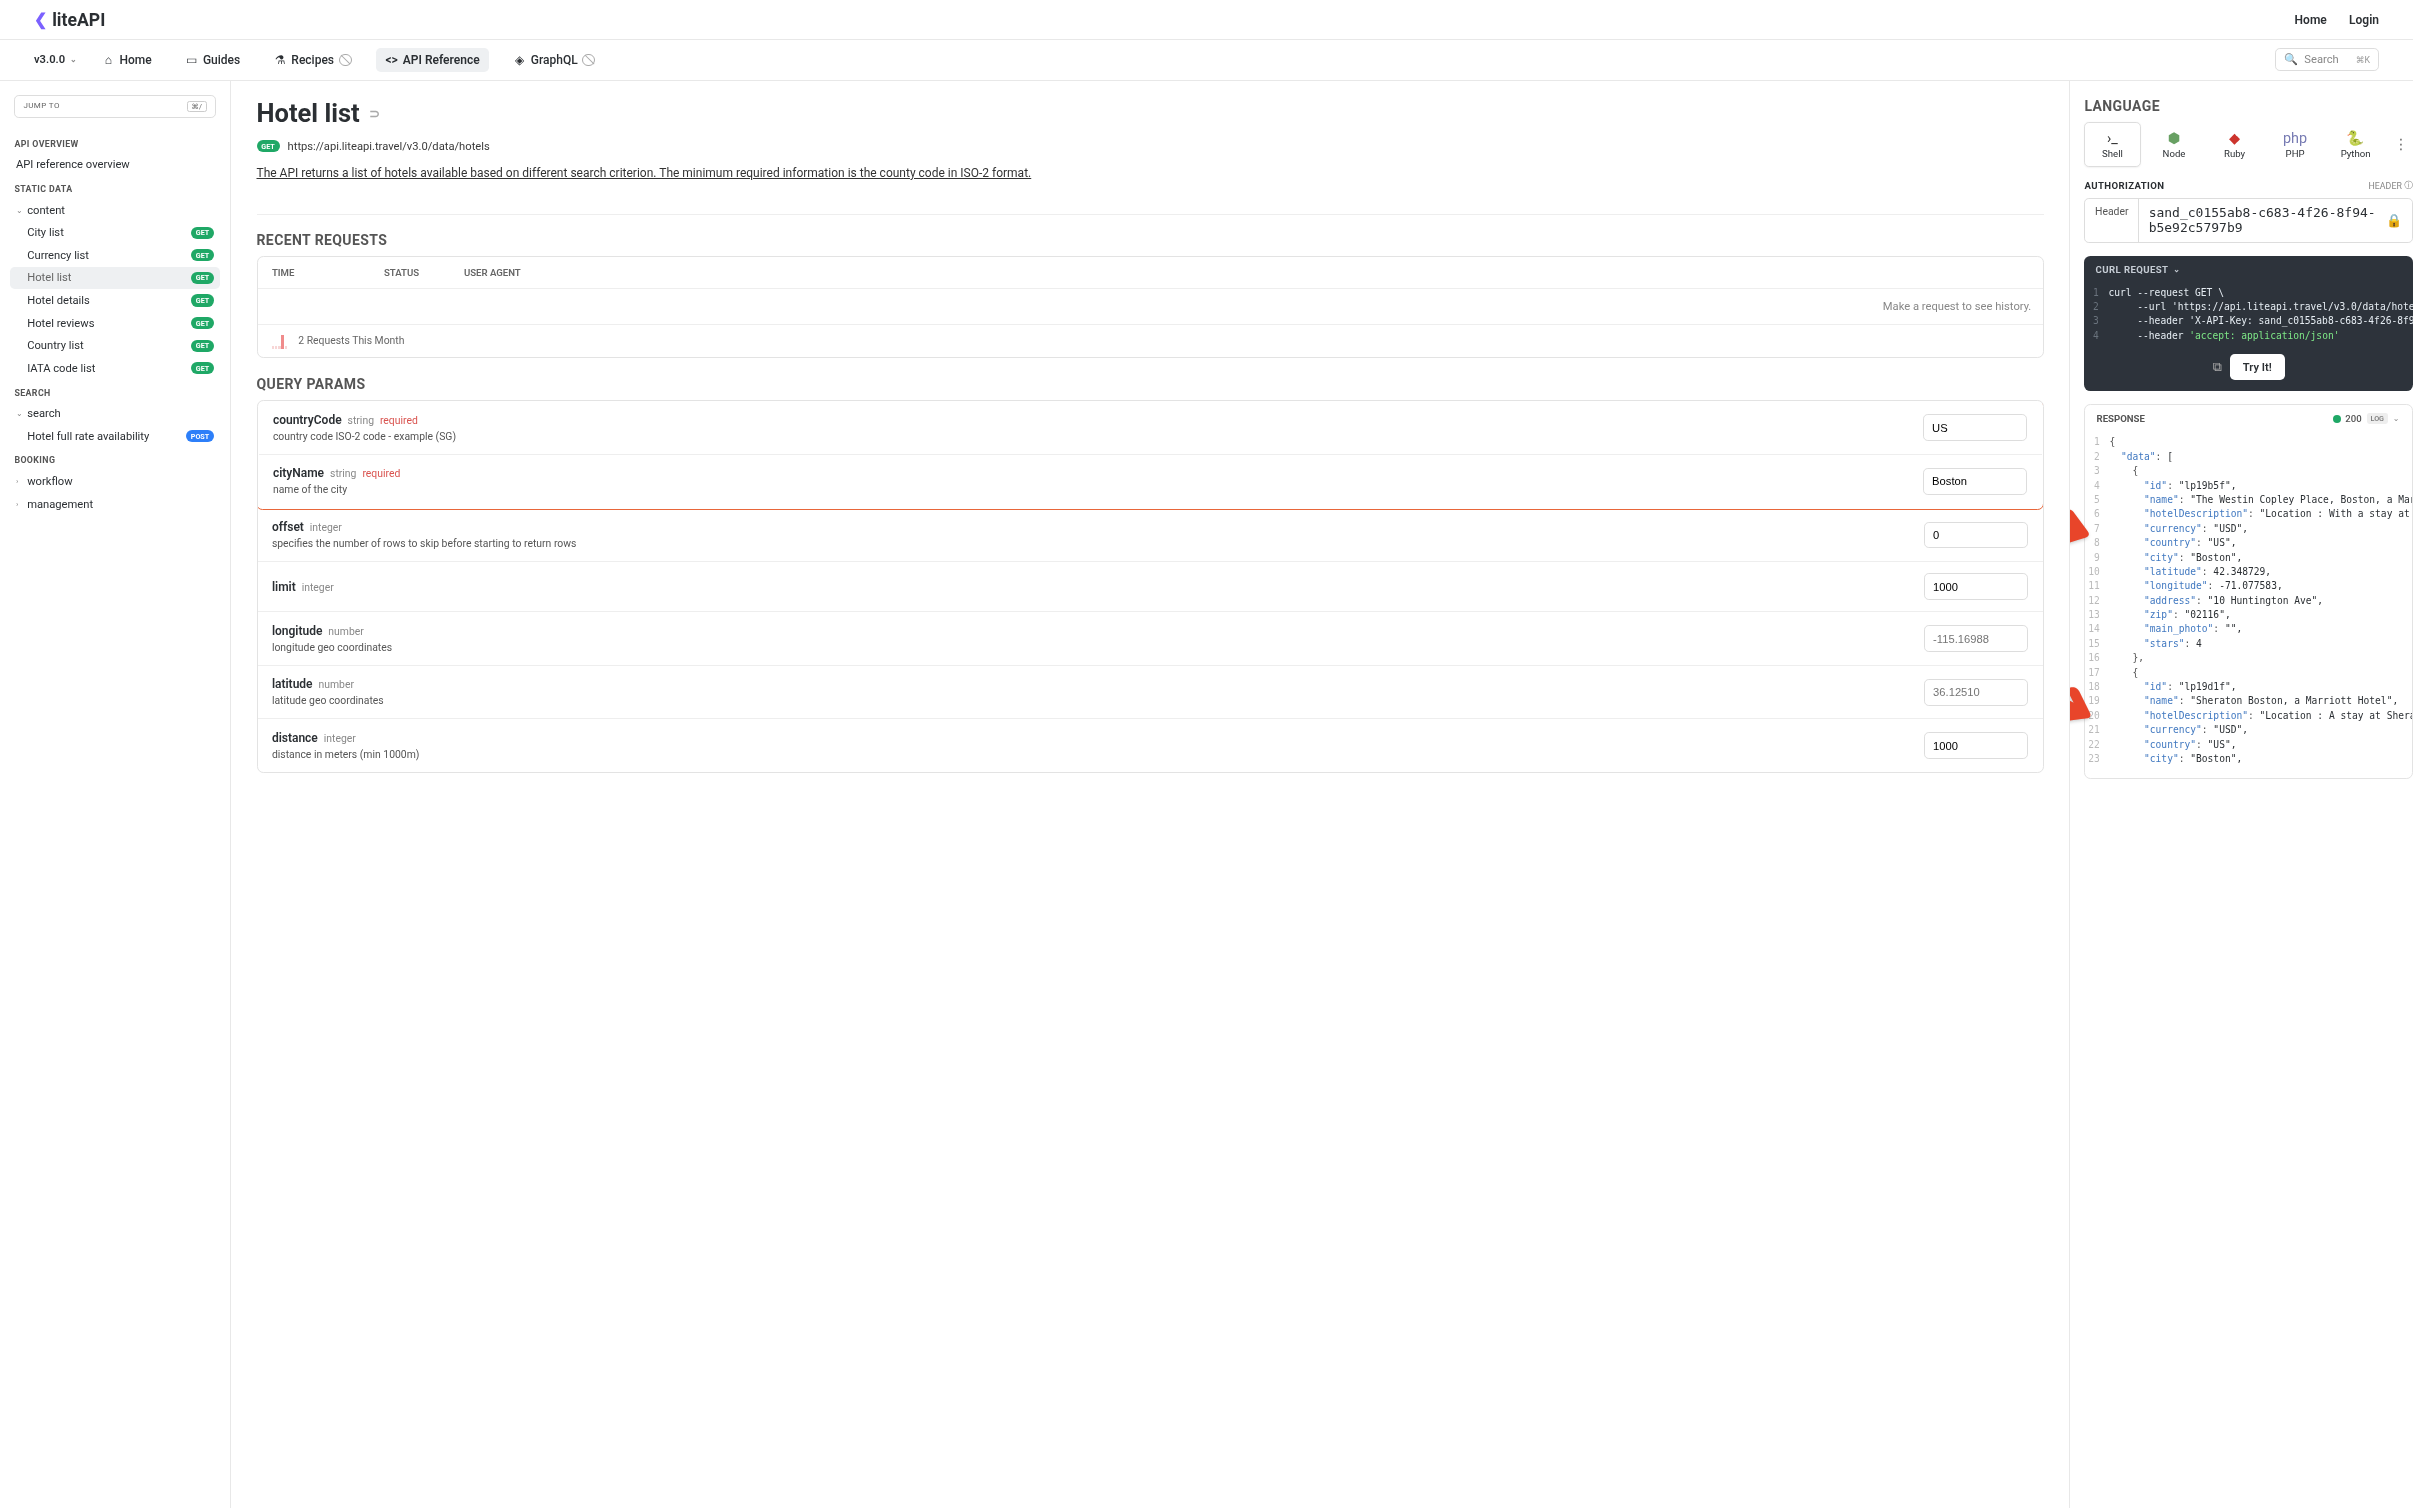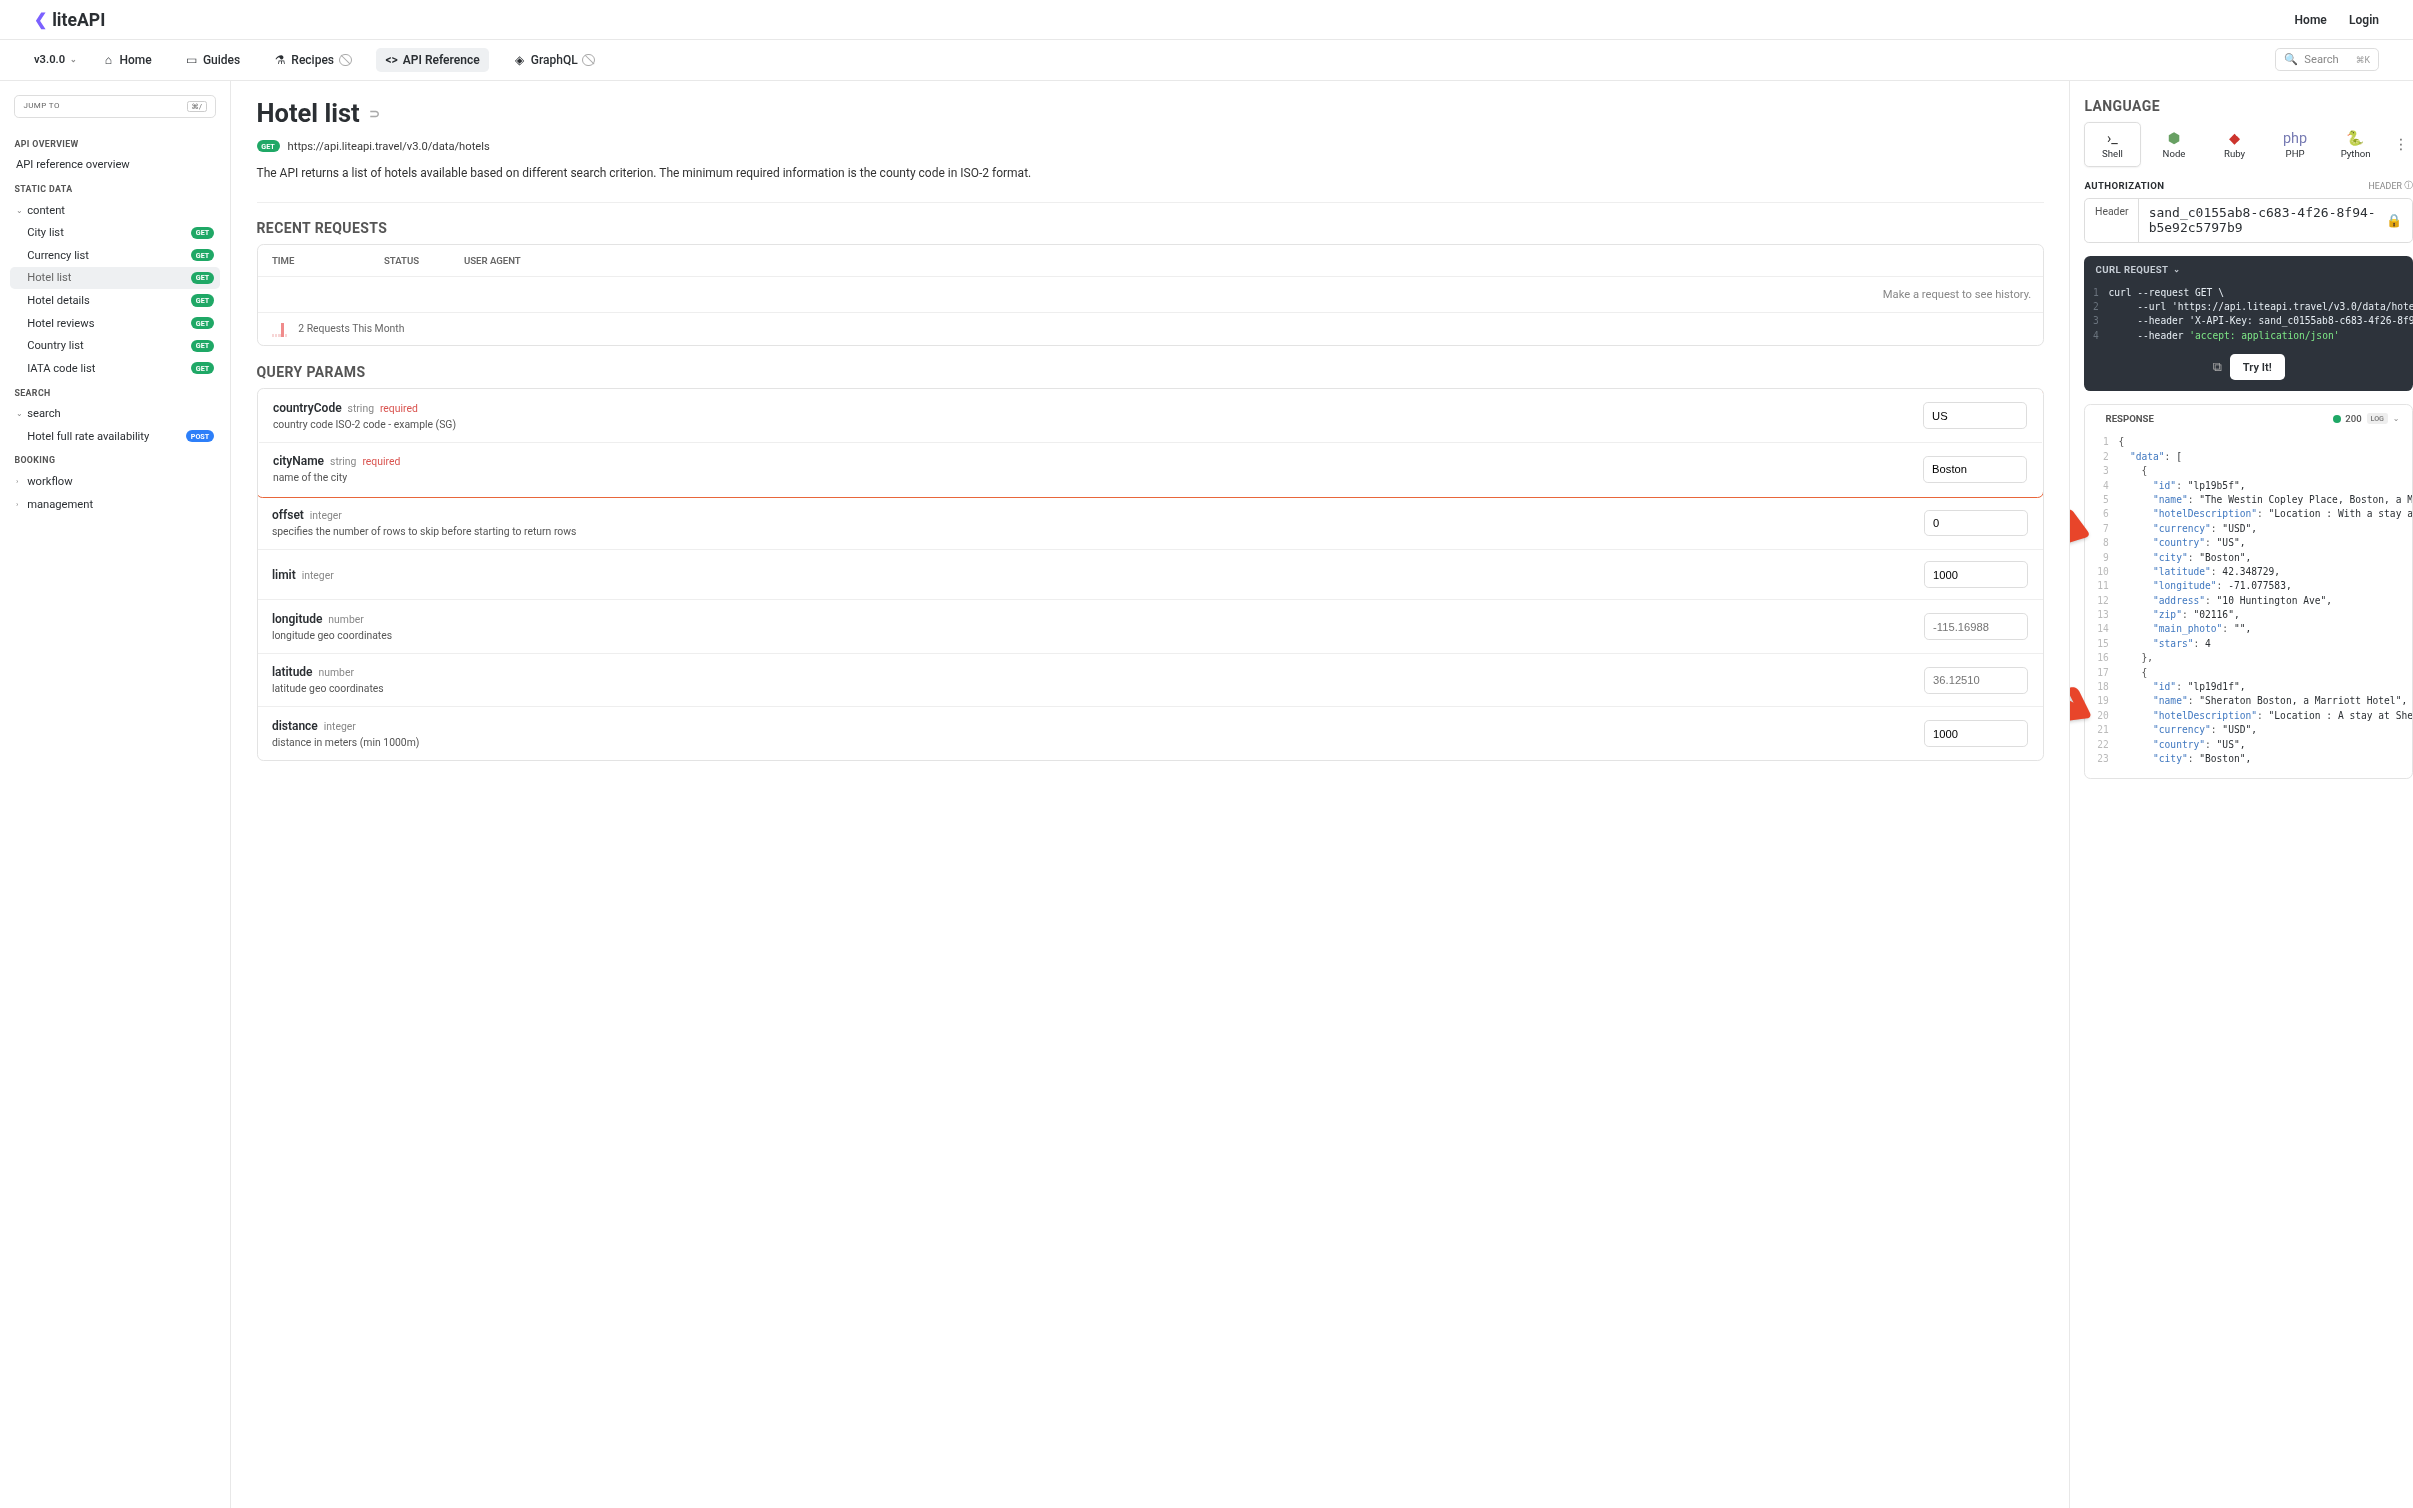--- a/index.html
+++ b/index.html
@@ -28,21 +28,21 @@
 .side-item.active { background: #eef0f2; color: #666; }
 .chev { width: 8px; font-size: 8px; color: #888; }
 .badge { font-size: 7.2px; font-weight: 700; padding: 1.6px 4.8px; border-radius: 6.4px; color: #fff; }
 .badge.get { background: #1fa866; }
 .badge.post { background: #2d7ff9; }
 .main { flex: 1; padding: 17.6px 25.5px; border-right: 0.8px solid #e8e8e8; overflow: hidden; }
 .page-title { font-size: 25.5px; font-weight: 700; display: flex; align-items: center; gap: 9.6px; }
 .tag-icon { color: #aaa; font-size: 12.8px; }
 .endpoint { display: flex; align-items: center; gap: 8px; margin: 11.2px 0; }
 .url { font-size: 11.2px; color: #3a3a3a; }
-.desc { font-size: 12px; color: #333; line-height: 1.5; padding-bottom: 20px; border-bottom: 0.8px solid #eee; }
+.desc { font-size: 12px; color: #333; line-height: 1.5; padding-bottom: 32px; border-bottom: 0.8px solid #eee; text-decoration: underline; }
 .section-label { font-size: 14px; font-weight: 700; letter-spacing: 0.4px; color: #555; margin: 17.6px 0 8px; }
 .recent-box { border: 0.8px solid #e3e3e3; border-radius: 6.4px; }
 .recent-head { display: flex; padding: 9.6px 14.4px; font-size: 9.6px; font-weight: 600; color: #666; border-bottom: 0.8px solid #eee; }
 .recent-head > div:nth-child(1){width:112px;} .recent-head > div:nth-child(2){width:80px;}
 .recent-empty { text-align: right; padding: 11.2px; color: #888; border-bottom: 0.8px solid #eee; }
 .recent-foot { display: flex; align-items: center; gap: 11.2px; padding: 8px 14.4px; color: #666; font-size: 10.4px; }
 .spark { display: flex; align-items: flex-end; gap: 0.8px; height: 16px; }
 .spark span { width: 2.4px; background: #f7d6d6; }
 .spark .b1{height:3.2px;} .spark .b2{height:3.2px;} .spark .b3{height:3.2px;} .spark .b4{height:14.4px; background:#f08b8b;} .spark .b5{height:3.2px;}
 .params-table { border: 0.8px solid #e3e3e3; border-radius: 6.4px; overflow: hidden; }
@@ -72,21 +72,21 @@
 .code-head { padding: 8px 11.2px; color: #c5ccd4; font-size: 9.6px; font-weight: 700; letter-spacing: 0.4px; display: flex; align-items: center; gap: 4.8px; }
 .code-body { padding: 3.2px 0 11.2px; font-family: ui-monospace, Menlo, monospace; font-size: 9.6px; line-height: 1.5; overflow-x: hidden; }
 .code-line { display: flex; white-space: pre; }
 .ln { width: 24px; text-align: right; padding-right: 9.6px; color: #6a737d; flex-shrink: 0; }
 .code-body .cmd { color: #e6edf3; }
 .code-body .flag { color: #e6edf3; }
 .code-body .str { color: #7ee787; }
 .code-foot { display: flex; justify-content: center; gap: 8px; padding: 0 11.2px 11.2px; align-items: center; }
 .copy-icon { color: #aaa; cursor: pointer; font-size: 12.8px; }
 .try-btn { background: #fff; padding: 6.4px 12.8px; border-radius: 4.8px; font-weight: 600; cursor: pointer; }
-.response-box { border: 0.8px solid #e3e3e3; border-radius: 6.4px; margin-top: 12.8px; overflow: hidden; padding-left: 9px; }
+.response-box { border: 0.8px solid #e3e3e3; border-radius: 6.4px; margin-top: 12.8px; overflow: hidden; }
 .resp-head { padding: 8px 11.2px; display: flex; justify-content: space-between; align-items: center; font-size: 9.6px; font-weight: 700; color: #555; }
 .status-pill { display: flex; align-items: center; gap: 4.8px; font-weight: 500; }
 .dot { width: 8px; height: 8px; background: #1fa866; border-radius: 50%; }
 .log-badge { background: #eee; padding: 0.8px 4px; border-radius: 2.4px; font-size: 7.2px; color: #777; }
 .resp-body { padding: 3.2px 0 11.2px; font-family: ui-monospace, Menlo, monospace; font-size: 9.6px; line-height: 1.5; overflow: hidden; }
 .resp-body .ln { color: #bbb; }
 .j-key { color: #4078c0; }
 .j-punc { color: #555; }
 .arrow { position: absolute; font-size: 72px; color: #e8452a; transform: scaleX(1.3); z-index: 10; pointer-events: none; text-shadow: 0 1.6px 3.2px rgba(0,0,0,0.2); }
 .arrow1 { top: 399px; left: -44px; transform: rotate(18deg) scaleX(1.4); }

